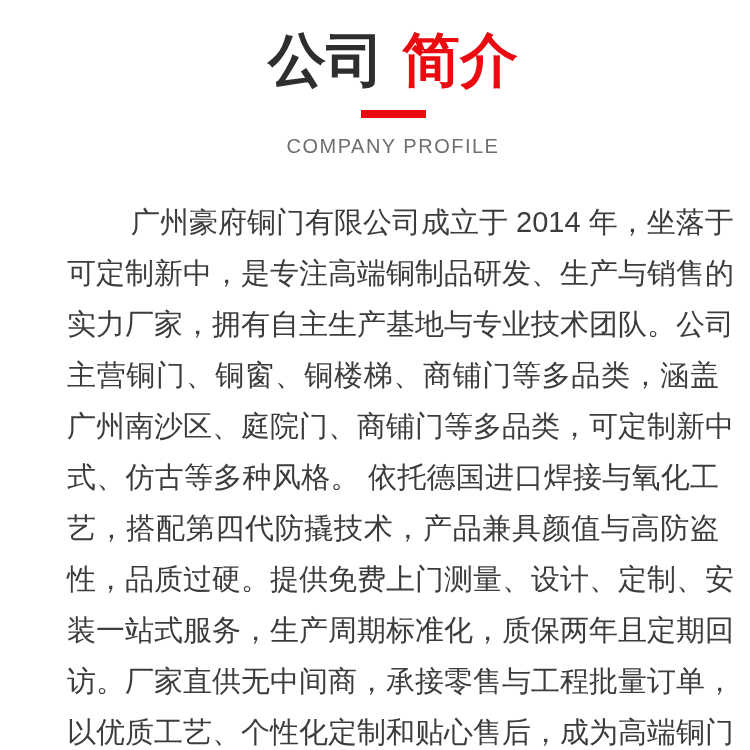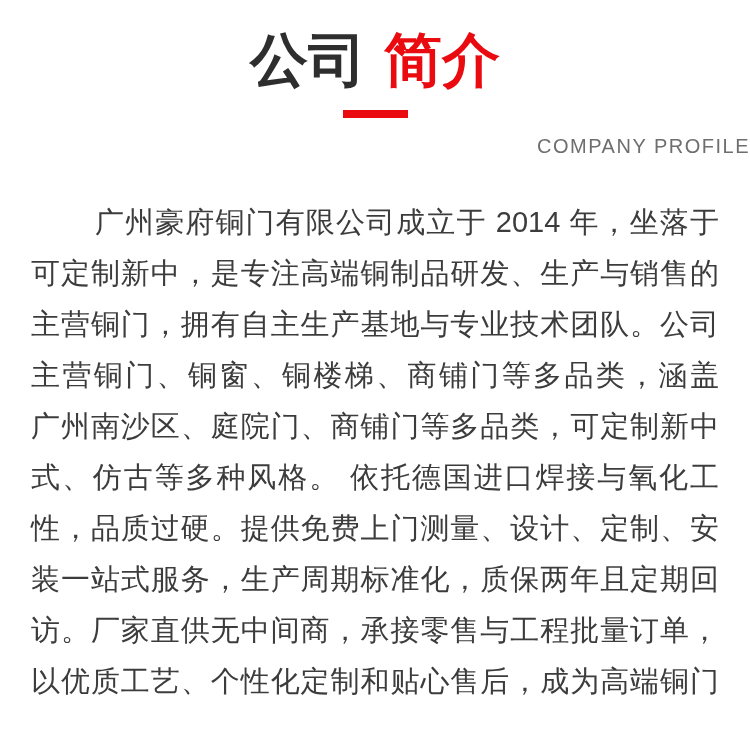--- a/index.html
+++ b/index.html
@@ -2,42 +2,41 @@
 <html style="--background: #ffffff; --accent: #ea0b10; --title: #2e2e2e; --subtitle: #6e6e6e; --text: #3c3c3c;"><head>
 <meta charset="utf-8">
 <style>
   * { margin: 0; padding: 0; box-sizing: border-box; }
   html, body { width: 750px; height: 750px; }
   body {
     background: var(--background, #ffffff);
     font-family: "Liberation Sans", "DejaVu Sans", sans-serif;
     overflow: hidden;
   }
-  .page { width: 750px; height: 582px; }
+  .page { width: 750px; height: 582px; padding-left: 36px; }
   .header { text-align: center; padding-top: 28px; }
   .title {
     font-size: 58px;
     line-height: 64px;
     font-weight: bold;
     color: var(--title, #2e2e2e);
     white-space: nowrap;
   }
   .title-red { color: var(--accent, #ea0b10); margin-left: 18px; }
   .divider {
     width: 65px; height: 8px;
     background: var(--accent, #ea0b10);
     margin: 18px auto 0 auto;
   }
   .subtitle {
     margin-top: 16px;
     font-size: 20px;
     line-height: 24px;
     letter-spacing: 1.5px;
     color: var(--subtitle, #6e6e6e);
-    text-align: right;
   }
   .body-text {
     margin-top: 39px;
     padding: 0 31px;
     font-size: 29px;
     line-height: 51px;
     color: var(--text, #3c3c3c);
   }
   .line {
     text-align: justify;
@@ -54,23 +53,24 @@
 
   <header class="header">
     <h1 class="title"><span class="title-black">公司</span><span class="title-red">简介</span></h1>
     <div class="divider"></div>
     <div class="subtitle">COMPANY PROFILE</div>
   </header>
 
   <main class="body-text">
     <div class="line indent">广州豪府铜门有限公司成立于 2014 年，坐落于</div>
     <div class="line">可定制新中，是专注高端铜制品研发、生产与销售的</div>
-    <div class="line">主营铜门，拥有自主生产基地与专业技术团队。公司</div>
+    <div class="line">实力厂家，拥有自主生产基地与专业技术团队。公司</div>
     <div class="line">主营铜门、铜窗、铜楼梯、商铺门等多品类，涵盖</div>
     <div class="line">广州南沙区、庭院门、商铺门等多品类，可定制新中</div>
     <div class="line">式、仿古等多种风格。 依托德国进口焊接与氧化工</div>
+    <div class="line">艺，搭配第四代防撬技术，产品兼具颜值与高防盗</div>
     <div class="line">性，品质过硬。提供免费上门测量、设计、定制、安</div>
     <div class="line">装一站式服务，生产周期标准化，质保两年且定期回</div>
     <div class="line">访。厂家直供无中间商，承接零售与工程批量订单，</div>
     <div class="line">以优质工艺、个性化定制和贴心售后，成为高端铜门</div>
   </main>
 
 </div>
 
 </body></html>

